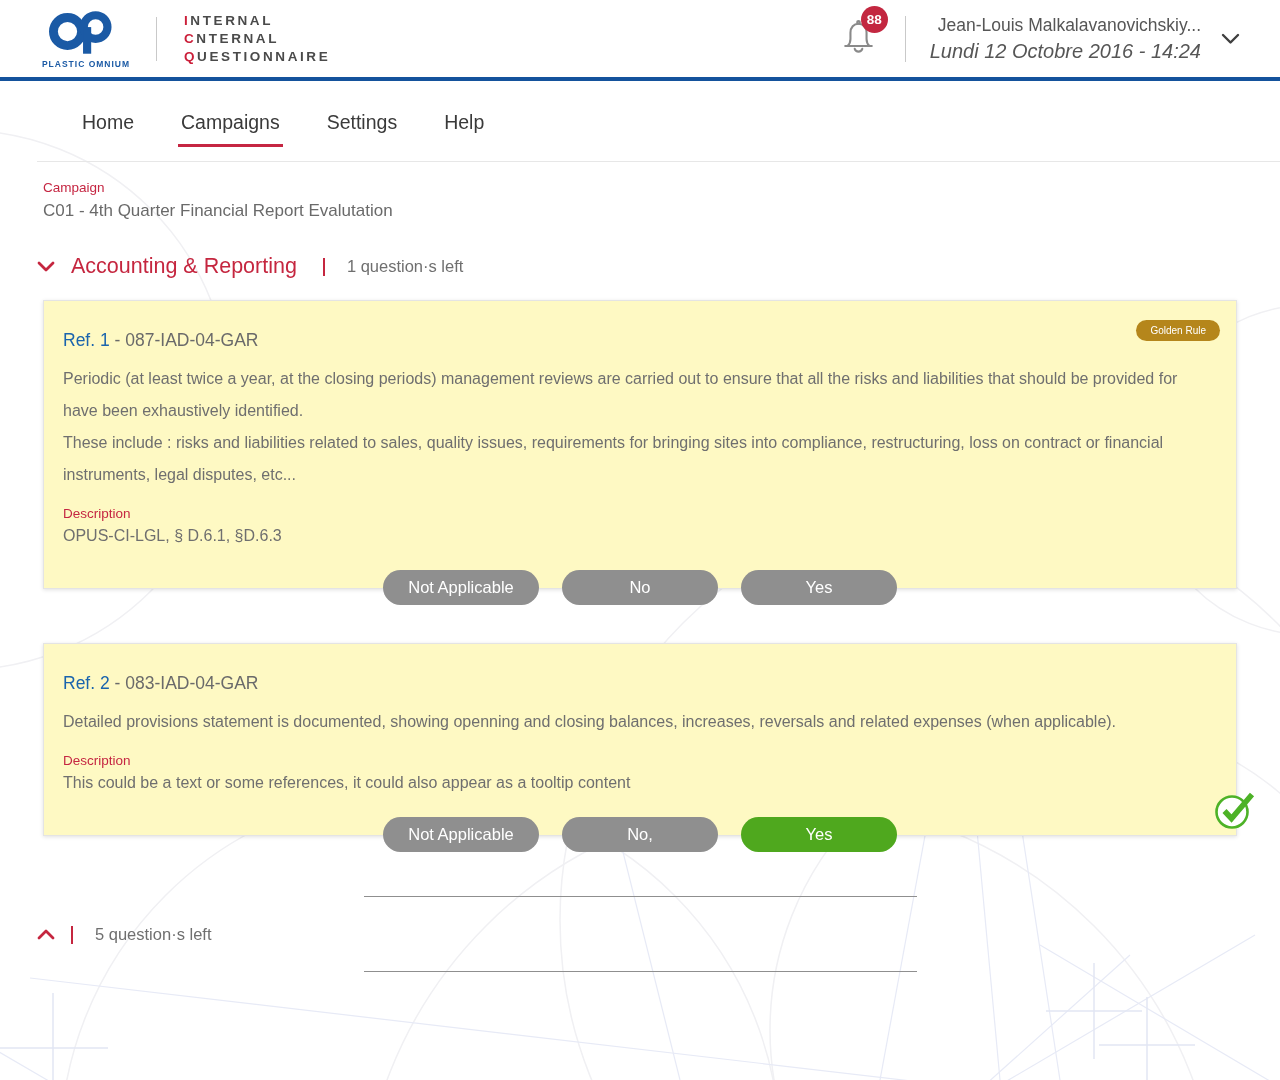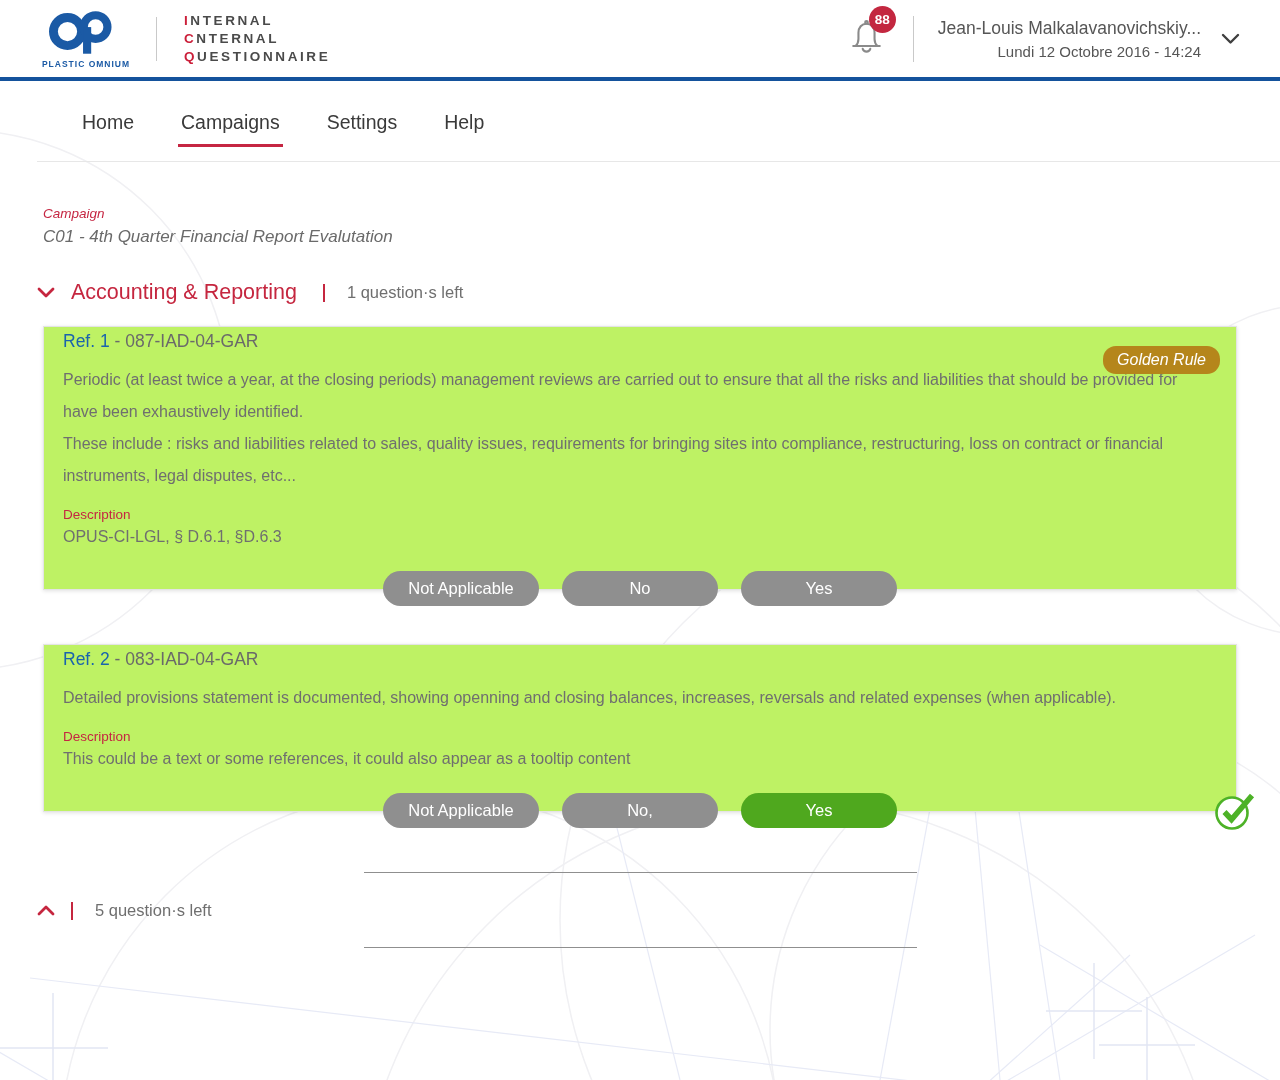--- a/index.html
+++ b/index.html
@@ -26,60 +26,60 @@
   .flex-spacer { flex:1; }
   .notif { position:relative; margin-right:30px; cursor:pointer; }
   .badge {
     position:absolute; top:-13px; right:-13px; min-width:27px; height:27px; padding:0 4px;
     border-radius:50%; background:#c32740; color:#fff; font-size:13.5px; font-weight:bold;
     display:flex; align-items:center; justify-content:center;
   }
   .user-sep { width:1px; height:46px; background:#c9c9c9; margin-right:24px; }
   .userblock { text-align:right; cursor:pointer; }
   .user-name { font-size:17.5px; color:#565656; }
-  .user-date { font-size:15px; color:#565656; margin-top:4px; }
+  .user-date { font-size:20px; font-style:italic; color:#565656; margin-top:4px; }
   .user-caret { margin-left:20px; cursor:pointer; }
 
   
   .mainnav {
     position:relative; z-index:2; height:81px; background:transparent;
     border-bottom:1px solid #e7e7e7;
     display:flex; align-items:center; padding-left:42px;margin-left:37px;
   }
   .mainnav a {
     font-size:19.5px; color:#3a3a3a; text-decoration:none; margin-right:41px;
     padding:16px 3px 10px; border-bottom:3px solid transparent;
   }
   .mainnav a.active { border-bottom-color:#c52642; }
 
   
   main { position:relative; z-index:1; padding:0 43px; }
-  .meta-row { display:flex; margin-top:44px;font-style:italic; }
+  .meta-row { display:flex; margin-top:18px; }
   .meta-col1 { width:408px; }
   .meta-label { font-size:13.5px; color:#c52642; }
   .meta-value { font-size:17px; color:#6a6a6a; margin-top:6px; }
 
   .section-head { display:flex; align-items:center; margin-top:33px; cursor:pointer; }
   .section-head .chev { margin-left:-6px; margin-right:16px; }
   .section-title { font-size:21.5px; color:#c5263f; margin-right:26px; white-space:nowrap; }
   .section-bar { width:2px; height:18px; background:#c5263f; margin-right:22px; }
   .section-left { font-size:16.5px; color:#6f6f6f; }
 
   .qcard {
-    position:relative; background:#bef264; border:1px solid #e4e4e4;
+    position:relative; background:#fef9c3; border:1px solid #e4e4e4;
     box-shadow:0 1px 4px rgba(0,0,0,.12);
-    margin-top:21px; padding:4px 19px 0;
+    margin-top:21px; padding:29px 19px 0;
   }
   .qcard.second { margin-top:54px; }
   .qtitle { font-size:17.5px; }
   .ref { color:#1a64ad; }
   .refcode { color:#6a6a6a; }
   .gr-badge {
     position:absolute; top:19px; right:16px; background:#b5861b; color:#fff;
-    font-size:16px; padding:5px 14px; border-radius:13px;font-style:italic;
+    font-size:10px; padding:5px 14px; border-radius:13px;
   }
   .qbody { margin-top:12px; font-size:16px; line-height:32px; color:#6f6f6f; max-width:1145px; }
   .desc-label { margin-top:15px; font-size:13.5px; color:#c52642; }
   .desc-text { margin-top:6px; font-size:16px; color:#6f6f6f; }
   .answers { display:flex; justify-content:center; gap:23px; margin-top:25px; margin-bottom:-17px; }
   .pill {
     width:156px; height:35px; border-radius:17.5px; border:none;
     background:#8f8f8f; color:#fff; font-size:16.5px;
     font-family:"Liberation Sans", sans-serif; cursor:pointer;
   }

